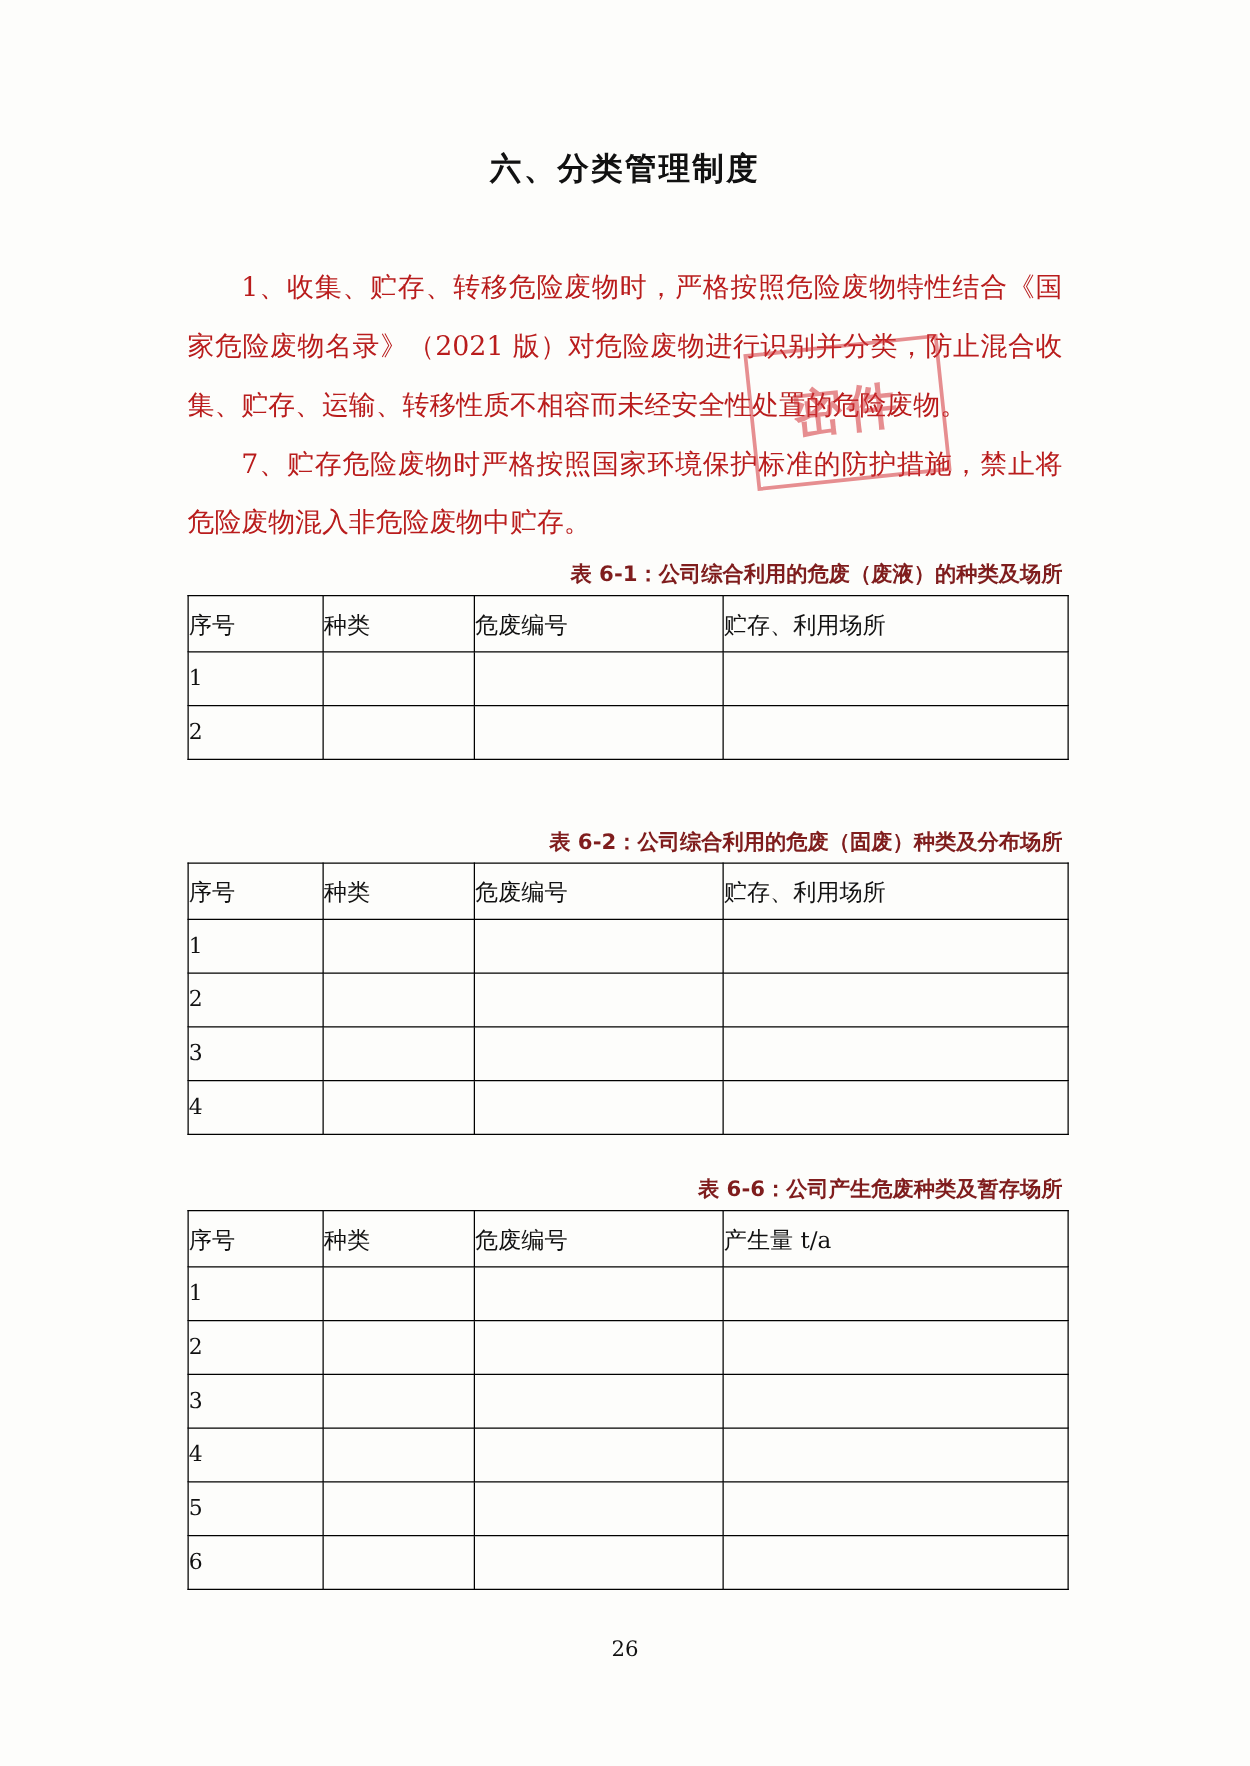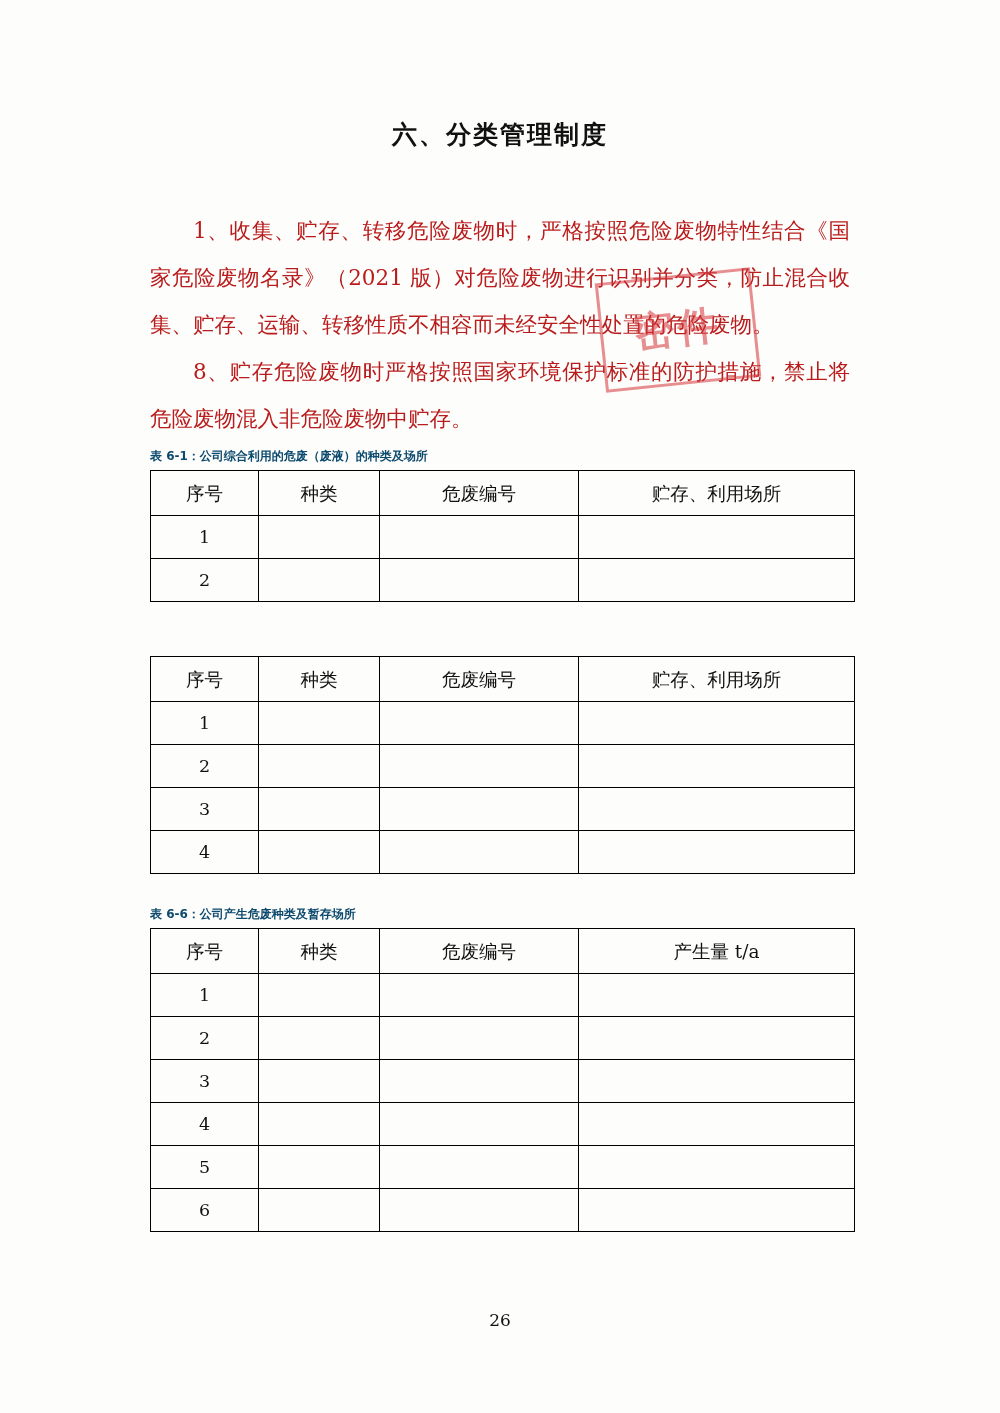--- a/index.html
+++ b/index.html
@@ -53,38 +53,38 @@
   .para.first {
     margin-top: 56px;
   }
   .para.n2 {
     margin-top: 0px;
   }
   .table-block {
     margin-top: 6px;
   }
   .tbl-caption {
-    text-align: left;
+    text-align: right;
     font-family: "DejaVu Sans", sans-serif;
     font-weight: bold;
-    font-size: 12px;
-    color: #0c4a6e;
+    font-size: 17px;
+    color: #7f1d1d;
     margin-bottom: 5px;
   }
   table.doc-table {
     border-collapse: collapse;
     width: 700px;
     table-layout: fixed;
   }
   table.doc-table td, table.doc-table th {
     border: 1px solid #000;
     height: 42px;
     font-size: 17.5px;
     font-family: "DejaVu Serif", serif;
-    text-align: center;
+    text-align: left;
     color: #111;
     font-weight: normal;
     padding: 0;
   }
   table.doc-table thead td {
     height: 44px;
     font-size: 18.5px;
   }
   .col-no { width: 107px; }
   .col-kind { width: 120px; }
@@ -129,21 +129,21 @@
 <body>
 
 <div class="page">
   <div class="sheet">
 
     <div class="content">
 
       <div class="doc-title">六、分类管理制度</div>
 
       <p class="para first">1、收集、贮存、转移危险废物时，严格按照危险废物特性结合《国家危险废物名录》（2021 版）对危险废物进行识别并分类，防止混合收集、贮存、运输、转移性质不相容而未经安全性处置的危险废物。</p>
-      <p class="para n2">8、贮存危险废物时严格按照国家环境保护标准的防护措施，禁止将危险废物混入非危险废物中贮存。</p>
+      <p class="para n2">7、贮存危险废物时严格按照国家环境保护标准的防护措施，禁止将危险废物混入非危险废物中贮存。</p>
 
       <div class="table-block">
         <div class="tbl-caption">表 6-1：公司综合利用的危废（废液）的种类及场所</div>
         <table class="doc-table">
           <thead>
             <tr>
               <td class="col-no">序号</td>
               <td class="col-kind">种类</td>
               <td class="col-code">危废编号</td>
               <td class="col-place">贮存、利用场所</td>
@@ -162,20 +162,21 @@
               <td></td>
               <td></td>
             </tr>
           </tbody>
         </table>
       </div>
 
       <div class="gap-a"></div>
 
       <div class="table-block">
+        <div class="tbl-caption">表 6-2：公司综合利用的危废（固废）种类及分布场所</div>
         <table class="doc-table">
           <thead>
             <tr>
               <td class="col-no">序号</td>
               <td class="col-kind">种类</td>
               <td class="col-code">危废编号</td>
               <td class="col-place">贮存、利用场所</td>
             </tr>
           </thead>
           <tbody>

